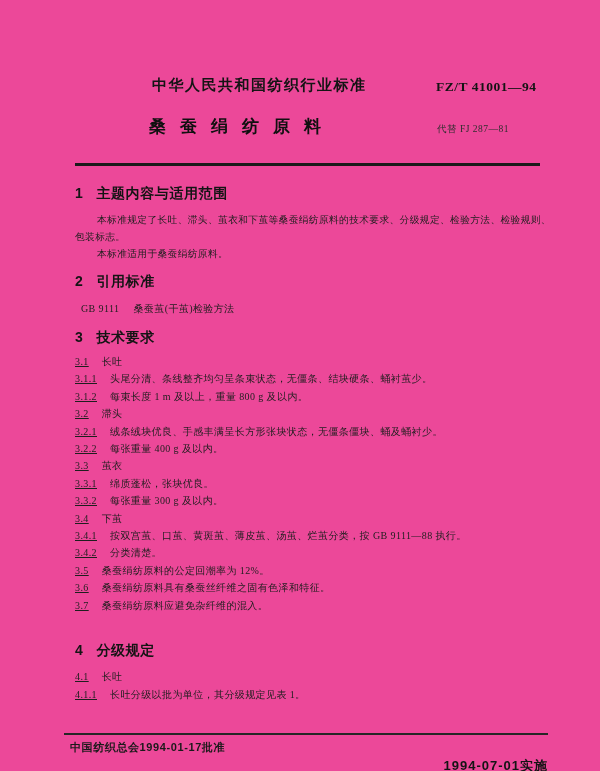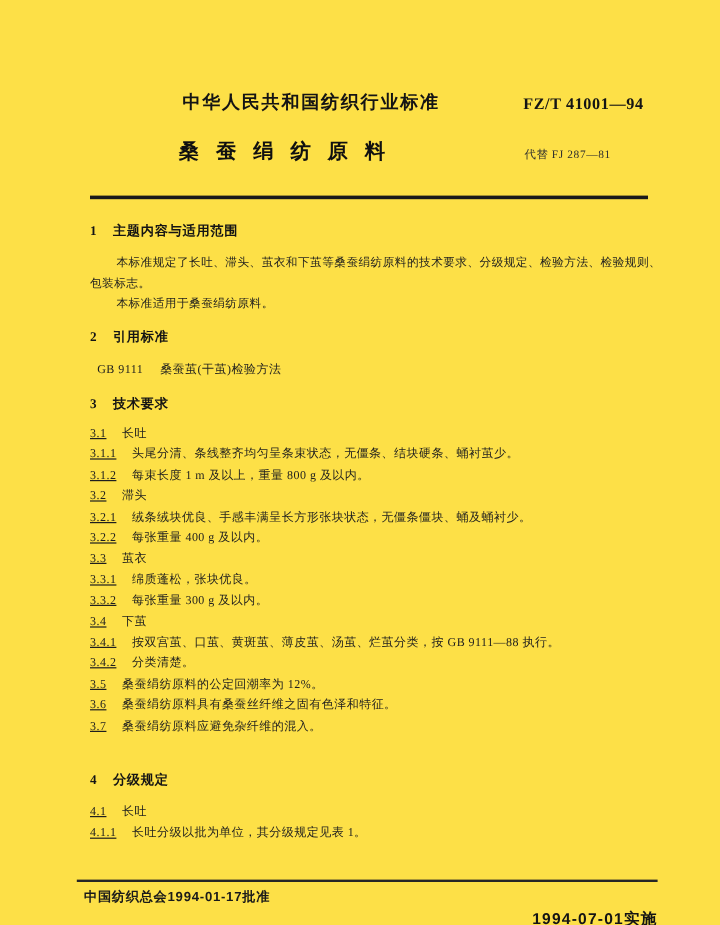--- a/index.html
+++ b/index.html
@@ -2,21 +2,21 @@
 <html><head>
 <meta charset="utf-8">
 <style>
   :root{
     --sans:"Liberation Sans","DejaVu Sans",sans-serif;
     --serif:"Liberation Serif","DejaVu Serif",serif;
   }
   html,body{margin:0;padding:0;background:#e8e8e8;}
   .page{
     position:relative;width:600px;height:771px;margin:0 auto;
-    background:#fde047;color:#1c1c1c;overflow:hidden;
+    background:#ec4899;color:#1c1c1c;overflow:hidden;
     font-family:var(--serif);
   }
   
   .std-name{
     position:absolute;left:152px;top:76px;
     font-family:var(--sans);font-weight:bold;font-size:15px;letter-spacing:1.5px;
     white-space:nowrap;color:#141414;
   }
   .std-code{
     position:absolute;left:436px;top:79px;
@@ -35,21 +35,21 @@
   .rule-top{
     position:absolute;left:75px;top:163px;width:465px;height:2.5px;
     background:#1a1a1a;
   }
   
   .content{
     position:absolute;left:75px;top:181px;width:472px;
     font-size:10px;line-height:17px;letter-spacing:.4px;color:#1e1e1e;
   }
   .sec-heading{
-    font-family:Liberation Serif, serif;font-weight:bold;font-size:11px;color:#141414;
+    font-family:Liberation Sans, sans-serif;font-weight:bold;font-size:14px;color:#141414;
     letter-spacing:.6px;white-space:nowrap;line-height:13px;
   }
   .sec-heading .sec-num{display:inline-block;margin-right:13px;}
   .sec1-heading{margin-top:6px;}
   .sec2-heading{margin-top:13px;}
   .sec3-heading{margin-top:14px;}
   .sec4-heading{margin-top:30px;}
   .para{margin:0;font-size:9.7px;}
   .para-block{margin-top:11px;}
   .p-line{display:block;white-space:nowrap;}

